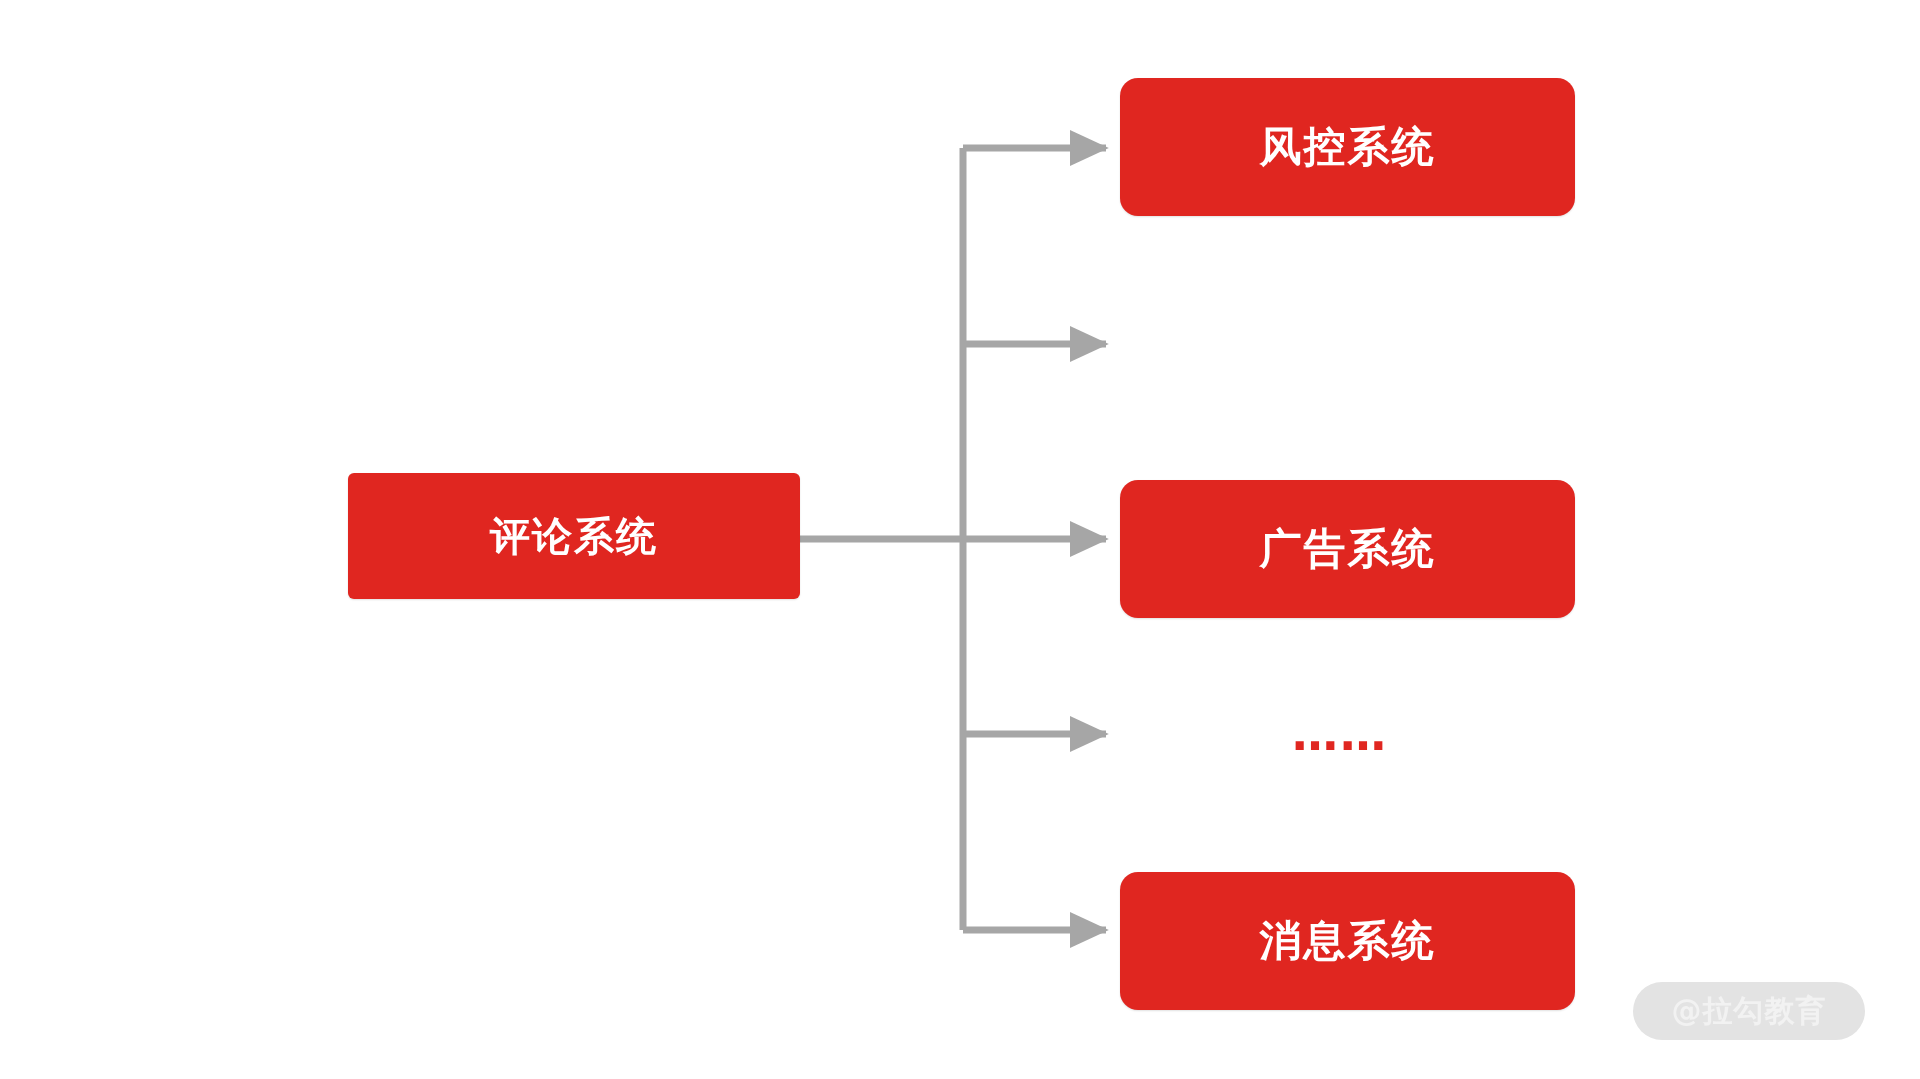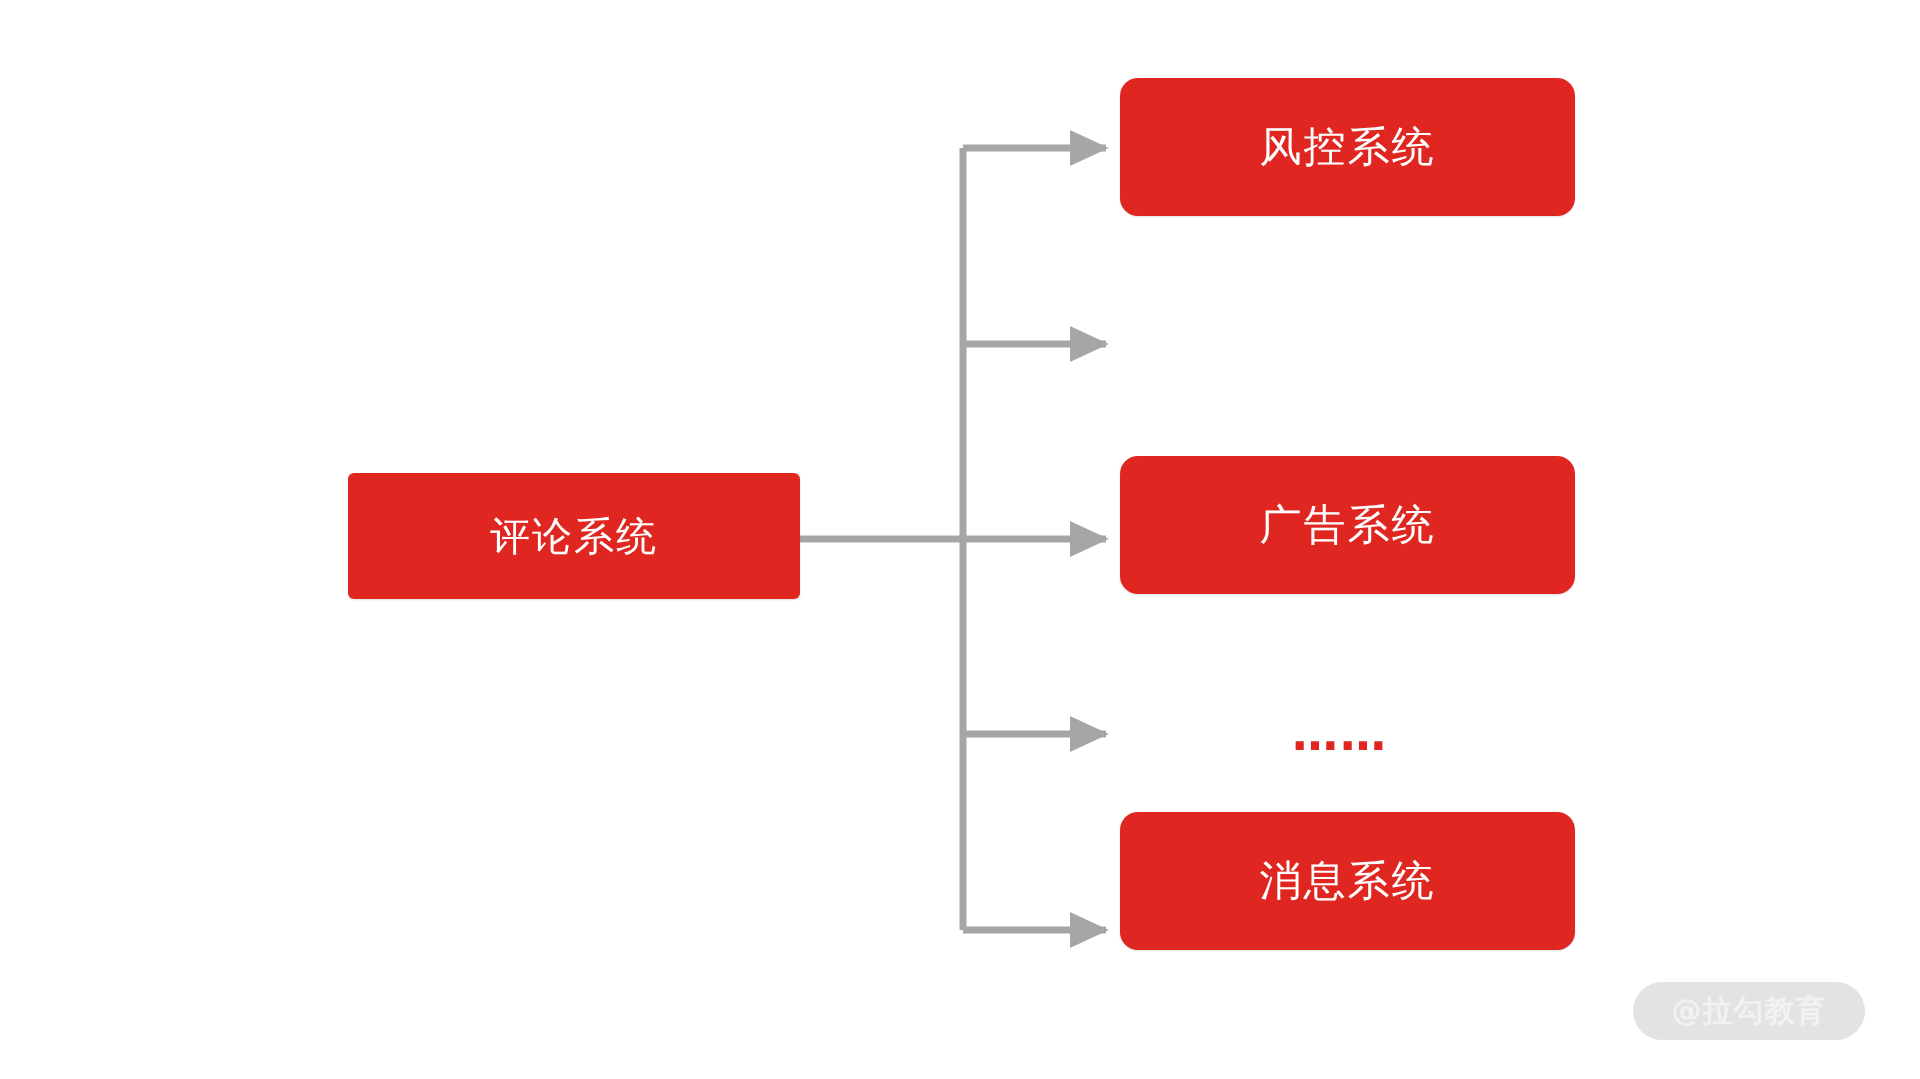--- a/index.html
+++ b/index.html
@@ -37,21 +37,21 @@
     background: #E02620;
     border-radius: 18px;
     display: flex;
     align-items: center;
     justify-content: center;
     box-shadow: 0 1px 2px rgba(0,0,0,0.12);
   }
   .node-label {
     color: #ffffff;
     font-family: "DejaVu Sans", "Liberation Sans", sans-serif;
-    font-weight: 400;
+    font-weight: 700;
     letter-spacing: 2px;
     line-height: 1;
     white-space: nowrap;
   }
 
   
   #node-root {
     left: 348px;
     top: 473px;
     width: 452px;
@@ -63,22 +63,22 @@
   
   .node-child {
     left: 1120px;
     width: 455px;
     height: 138px;
   }
   .node-child .node-label { font-size: 42px; }
 
   #node-child-0 { top:  78px; }
   #node-child-1 { top: 275px; }
-  #node-child-2 { top: 456px; text-align: center; }
-  #node-child-3 { top: 812px; }
+  #node-child-2 { top: 480px; text-align: center; }
+  #node-child-3 { top: 872px; }
 
   
   #ellipsis-row {
     position: absolute;
     left: 1270px;
     top: 706px;
     width: 140px;
     height: 56px;
     display: flex;
     align-items: center;

